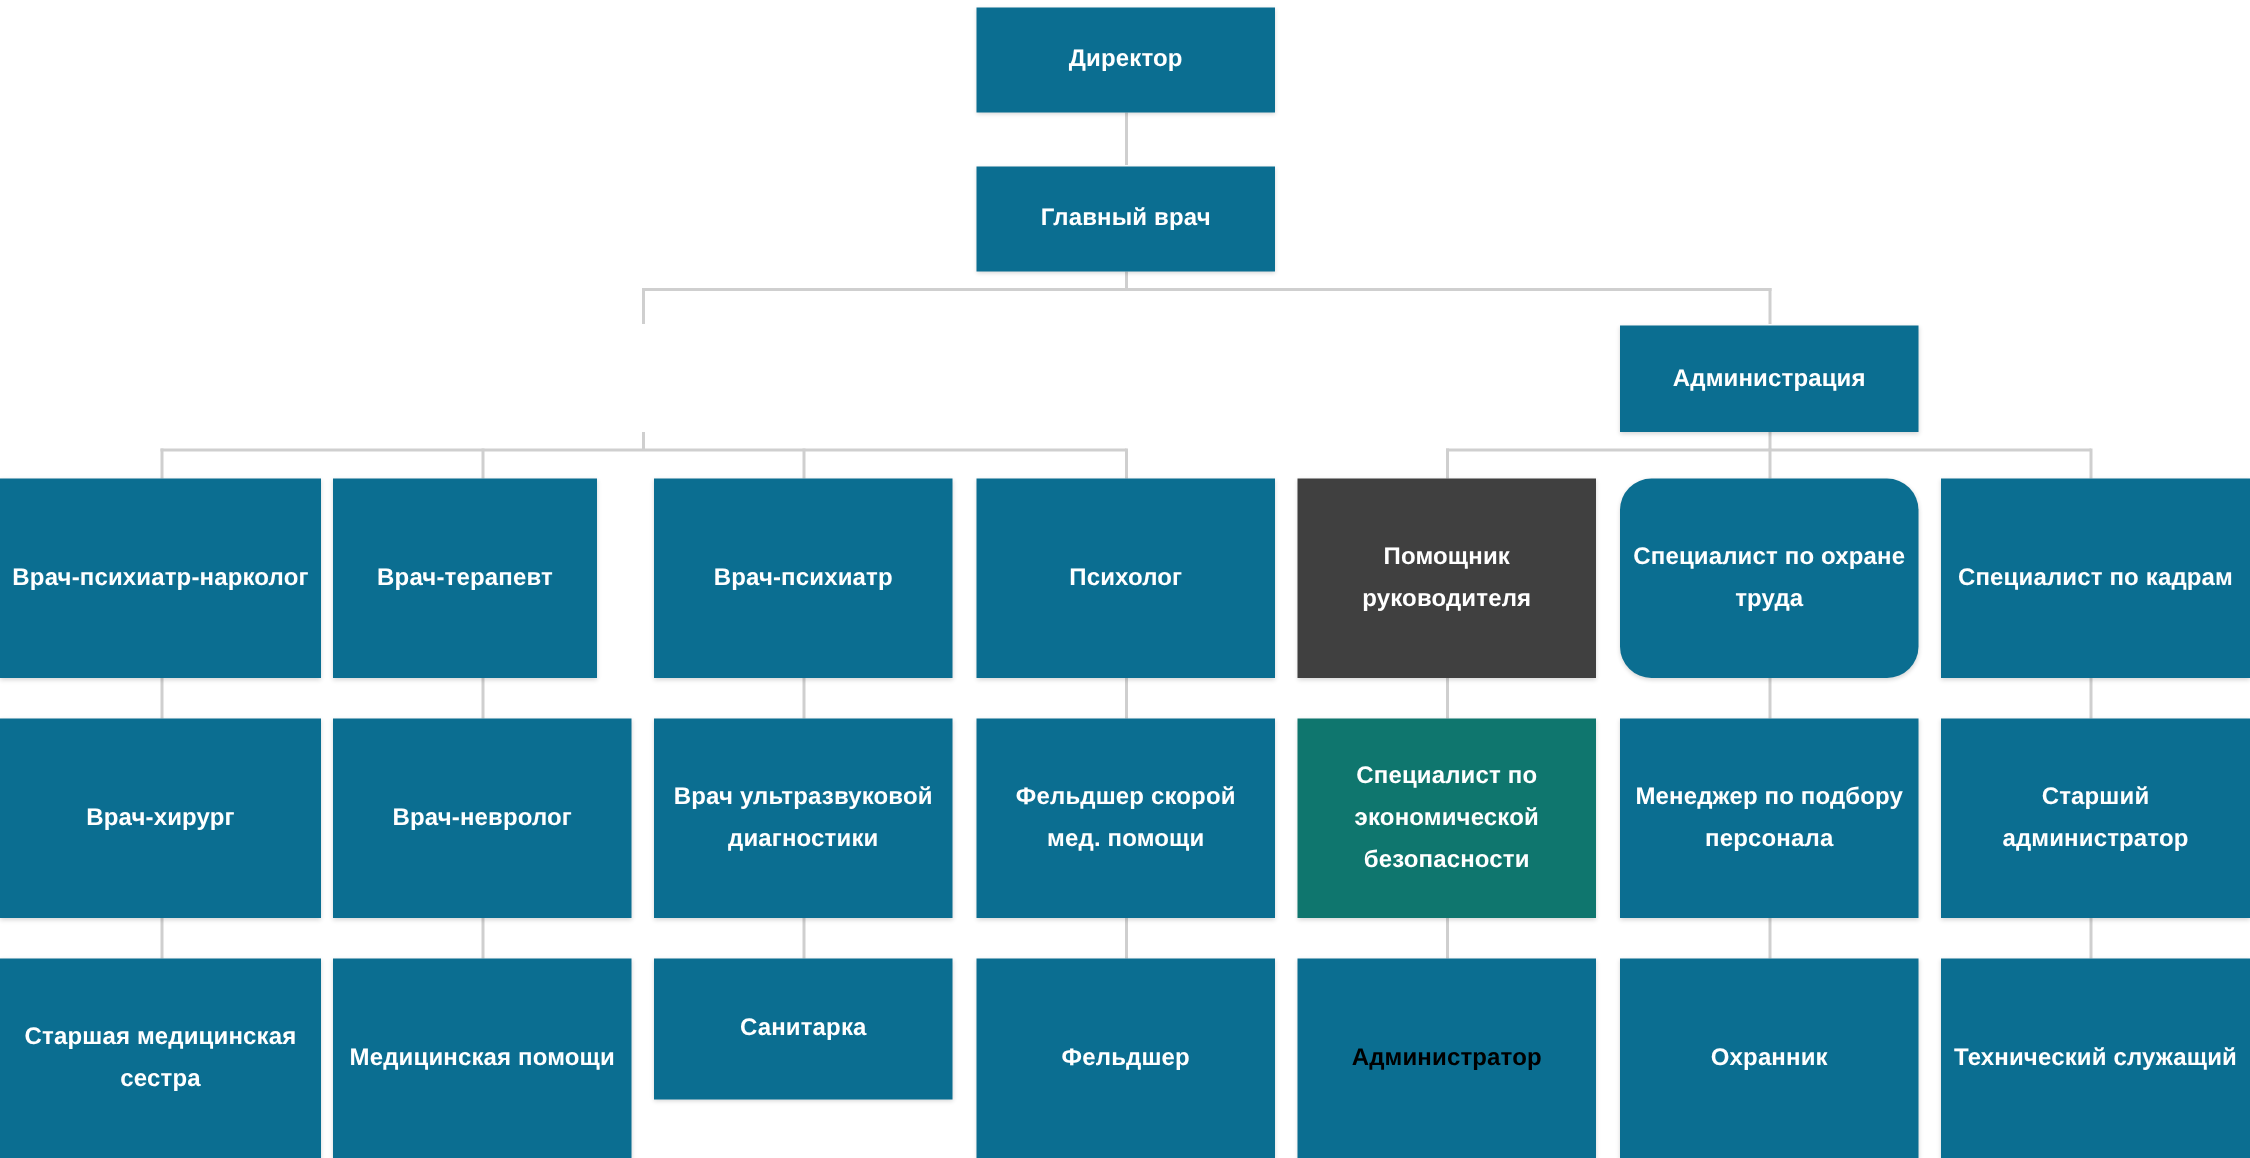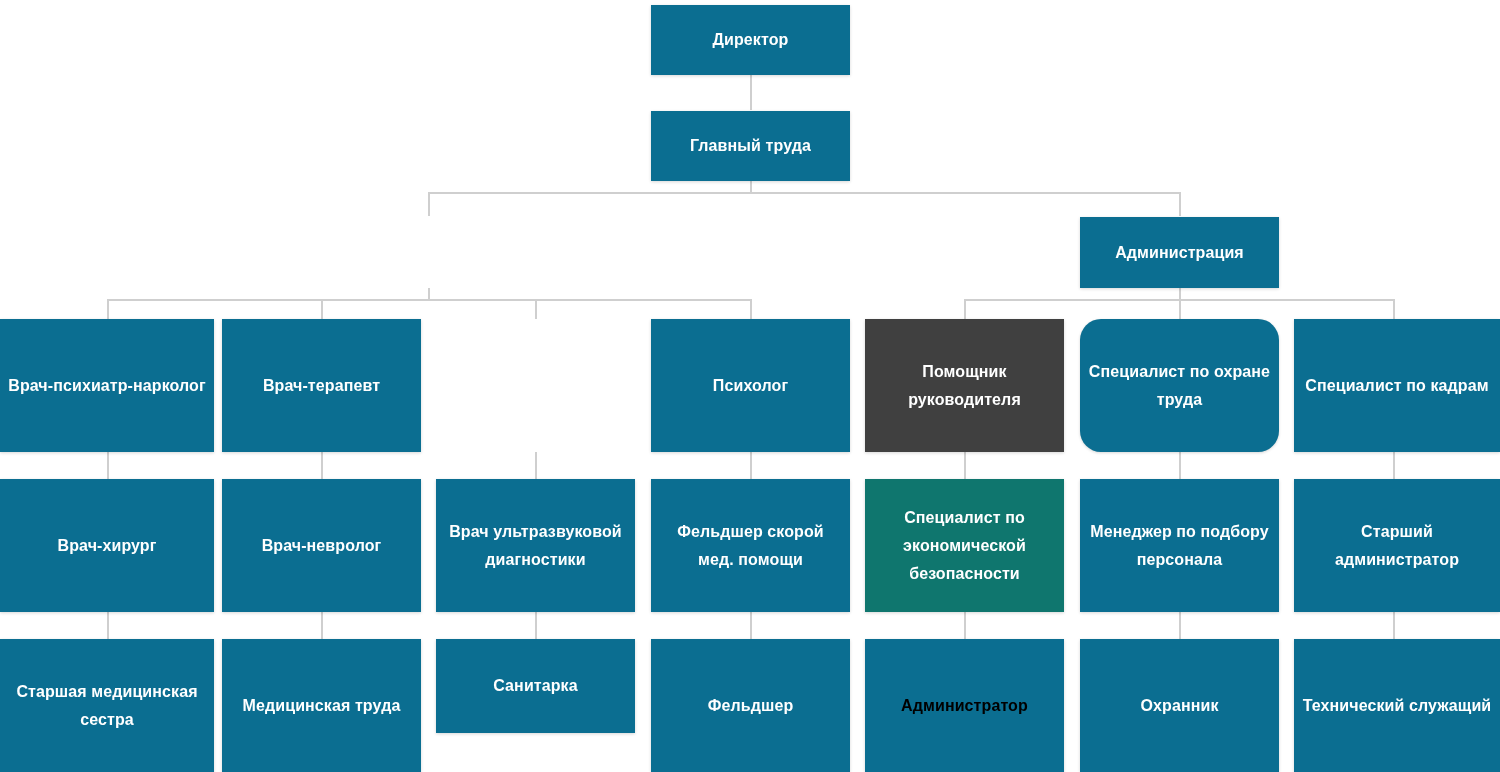--- a/index.html
+++ b/index.html
@@ -102,32 +102,35 @@
     <div class="conn v" style="left: 964px; top: 612px; height: 27px; background: rgb(207, 207, 207);"></div>
     <div class="conn v" style="left: 1179px; top: 612px; height: 27px; background: rgb(207, 207, 207);"></div>
     <div class="conn v" style="left: 1393px; top: 612px; height: 27px; background: rgb(207, 207, 207);"></div>
   </div>
 
   <div class="node lvl-top" style="left: 651px; top: 5px; width: 199px; height: 70px; background: rgb(11, 110, 145); color: rgb(255, 255, 255);">
     <span class="node-label">Директор</span>
   </div>
 
   <div class="node lvl-top" style="left: 651px; top: 111px; width: 199px; height: 70px; background: rgb(11, 110, 145); color: rgb(255, 255, 255);">
-    <span class="node-label">Главный труда</span>
+    <span class="node-label">Главный врач</span>
   </div>
 
   <div class="node lvl-dept" style="left: 1080px; top: 217px; width: 199px; height: 71px; background: rgb(11, 110, 145); color: rgb(255, 255, 255);">
     <span class="node-label">Администрация</span>
   </div>
 
   <div class="node leaf" style="left: 0px; top: 319px; width: 214px; height: 133px; background: rgb(11, 110, 145); color: rgb(255, 255, 255);">
     <span class="node-label">Врач-психиатр-нарколог</span>
   </div>
-  <div class="node leaf" style="left: 222px; top: 319px; width: 199px; height: 133px; background: rgb(11, 110, 145); color: rgb(255, 255, 255);">
+  <div class="node leaf" style="left: 222px; top: 319px; width: 176px; height: 133px; background: rgb(11, 110, 145); color: rgb(255, 255, 255);">
     <span class="node-label">Врач-терапевт</span>
+  </div>
+  <div class="node leaf" style="left: 436px; top: 319px; width: 199px; height: 133px; background: rgb(11, 110, 145); color: rgb(255, 255, 255);">
+    <span class="node-label">Врач-психиатр</span>
   </div>
   <div class="node leaf" style="left: 651px; top: 319px; width: 199px; height: 133px; background: rgb(11, 110, 145); color: rgb(255, 255, 255);">
     <span class="node-label">Психолог</span>
   </div>
   <div class="node leaf" style="left: 865px; top: 319px; width: 199px; height: 133px; background: #404040; color: rgb(255, 255, 255);">
     <span class="node-label">Помощник руководителя</span>
   </div>
   <div class="node leaf" style="left: 1080px; top: 319px; width: 199px; height: 133px; background: rgb(11, 110, 145); color: rgb(255, 255, 255); border-radius: 21px;">
     <span class="node-label">Специалист по охране труда</span>
   </div>
@@ -154,21 +157,21 @@
     <span class="node-label">Менеджер по подбору персонала</span>
   </div>
   <div class="node leaf" style="left: 1294px; top: 479px; width: 206px; height: 133px; background: rgb(11, 110, 145); color: rgb(255, 255, 255);">
     <span class="node-label">Старший администратор</span>
   </div>
 
   <div class="node leaf" style="left: 0px; top: 639px; width: 214px; height: 133px; background: rgb(11, 110, 145); color: rgb(255, 255, 255);">
     <span class="node-label">Старшая медицинская сестра</span>
   </div>
   <div class="node leaf" style="left: 222px; top: 639px; width: 199px; height: 133px; background: rgb(11, 110, 145); color: rgb(255, 255, 255);">
-    <span class="node-label">Медицинская труда</span>
+    <span class="node-label">Медицинская помощи</span>
   </div>
   <div class="node leaf" style="left: 436px; top: 639px; width: 199px; height: 94px; background: rgb(11, 110, 145); color: rgb(255, 255, 255);">
     <span class="node-label">Санитарка</span>
   </div>
   <div class="node leaf" style="left: 651px; top: 639px; width: 199px; height: 133px; background: rgb(11, 110, 145); color: rgb(255, 255, 255);">
     <span class="node-label">Фельдшер</span>
   </div>
   <div class="node leaf" style="left: 865px; top: 639px; width: 199px; height: 133px; background: rgb(11, 110, 145); color: #000000;">
     <span class="node-label">Администратор</span>
   </div>

